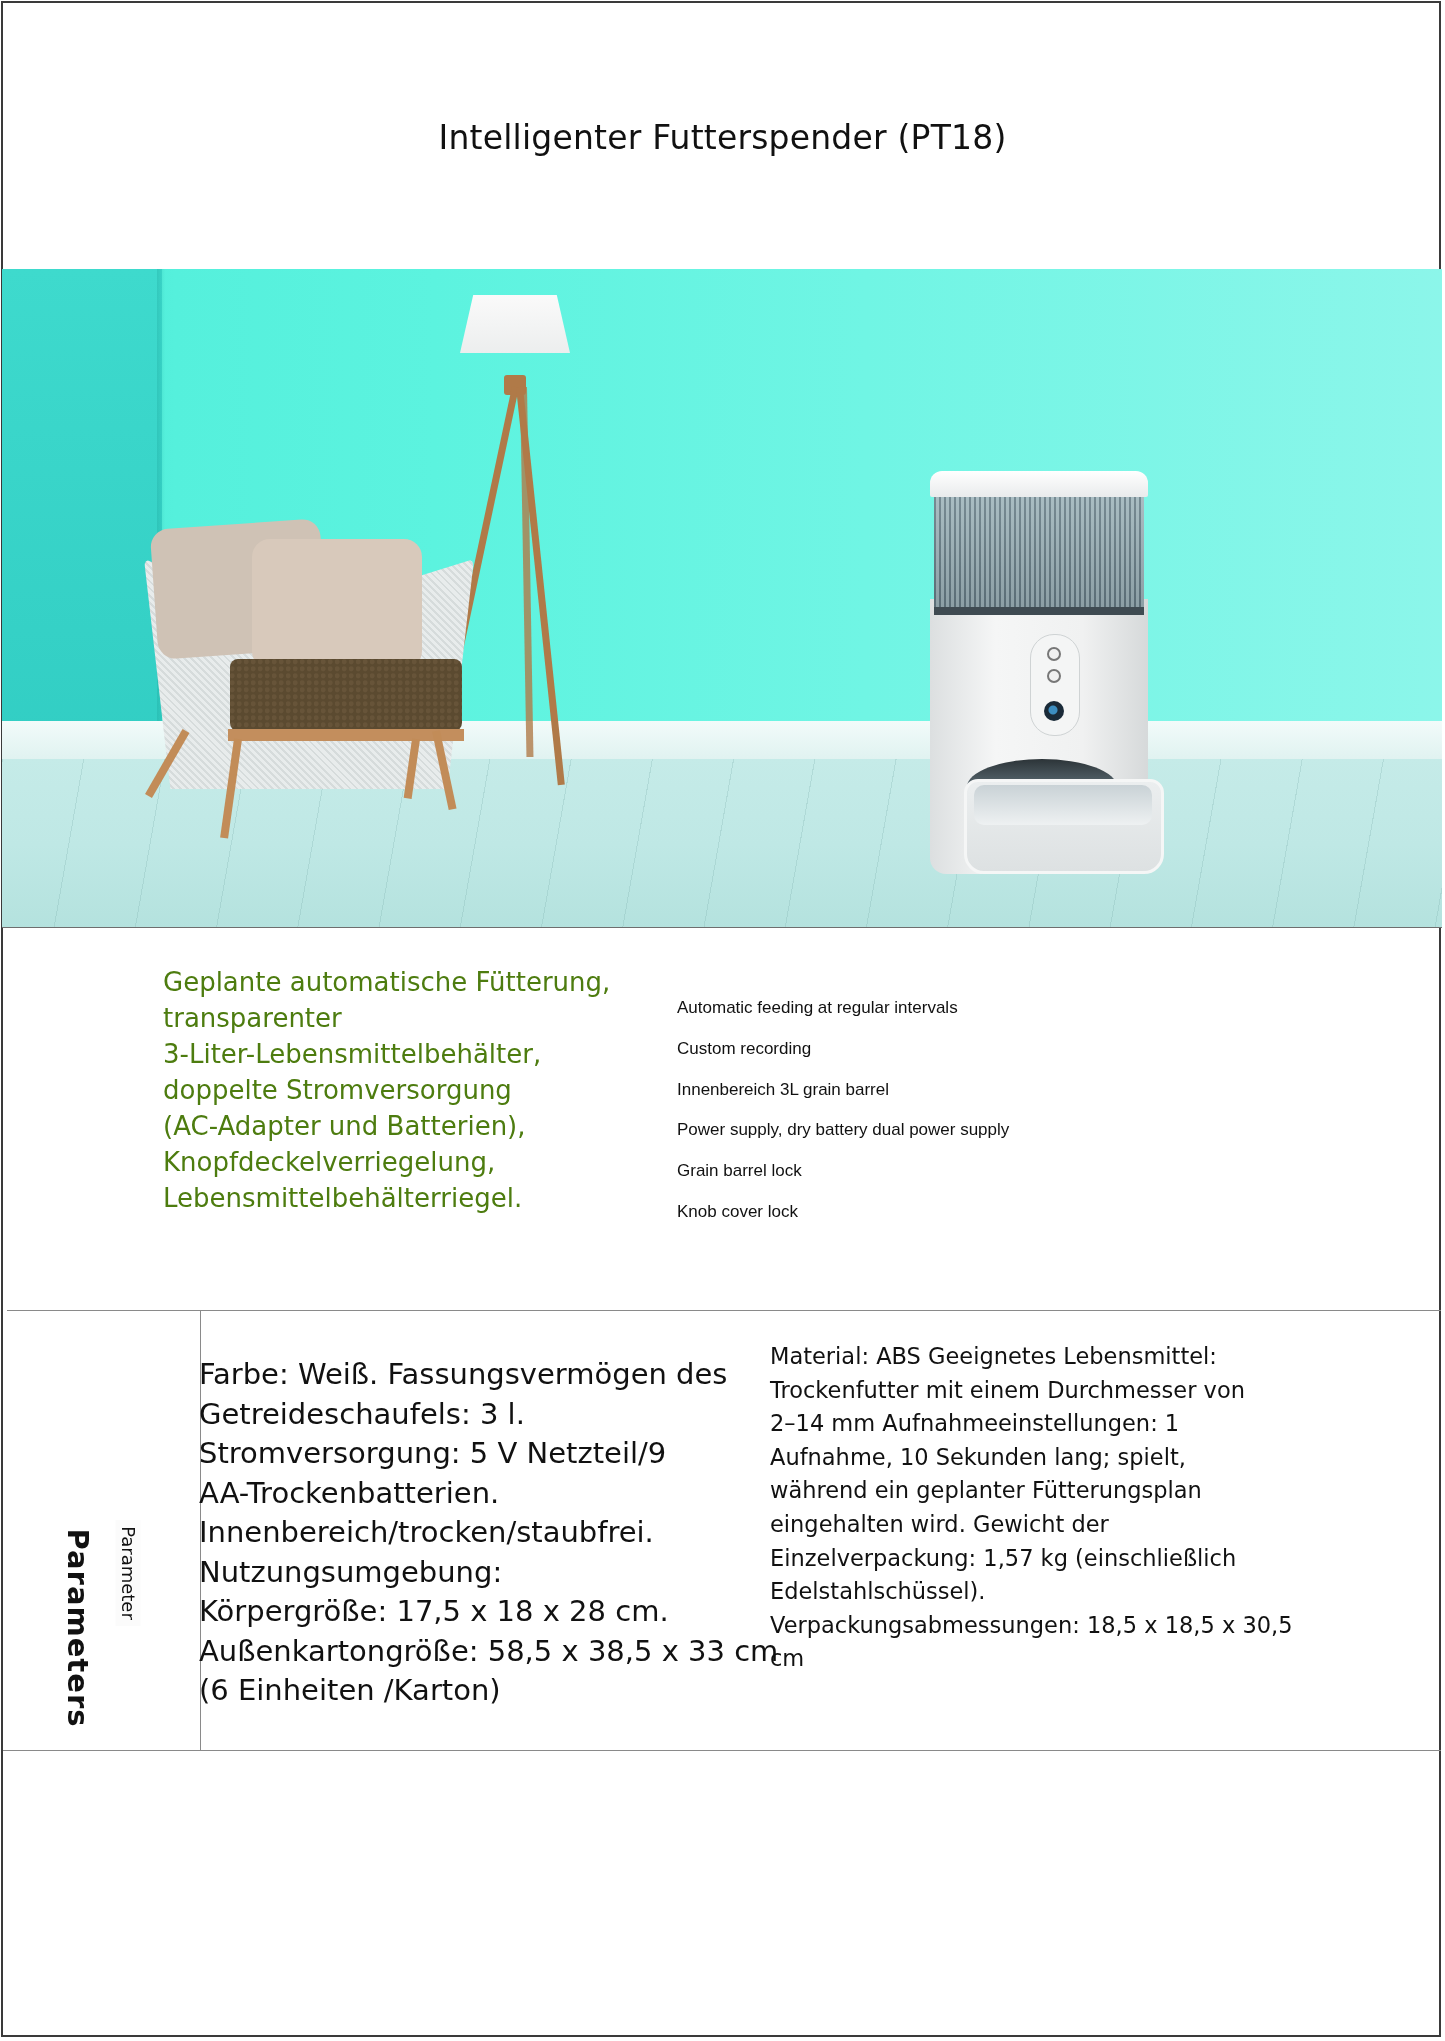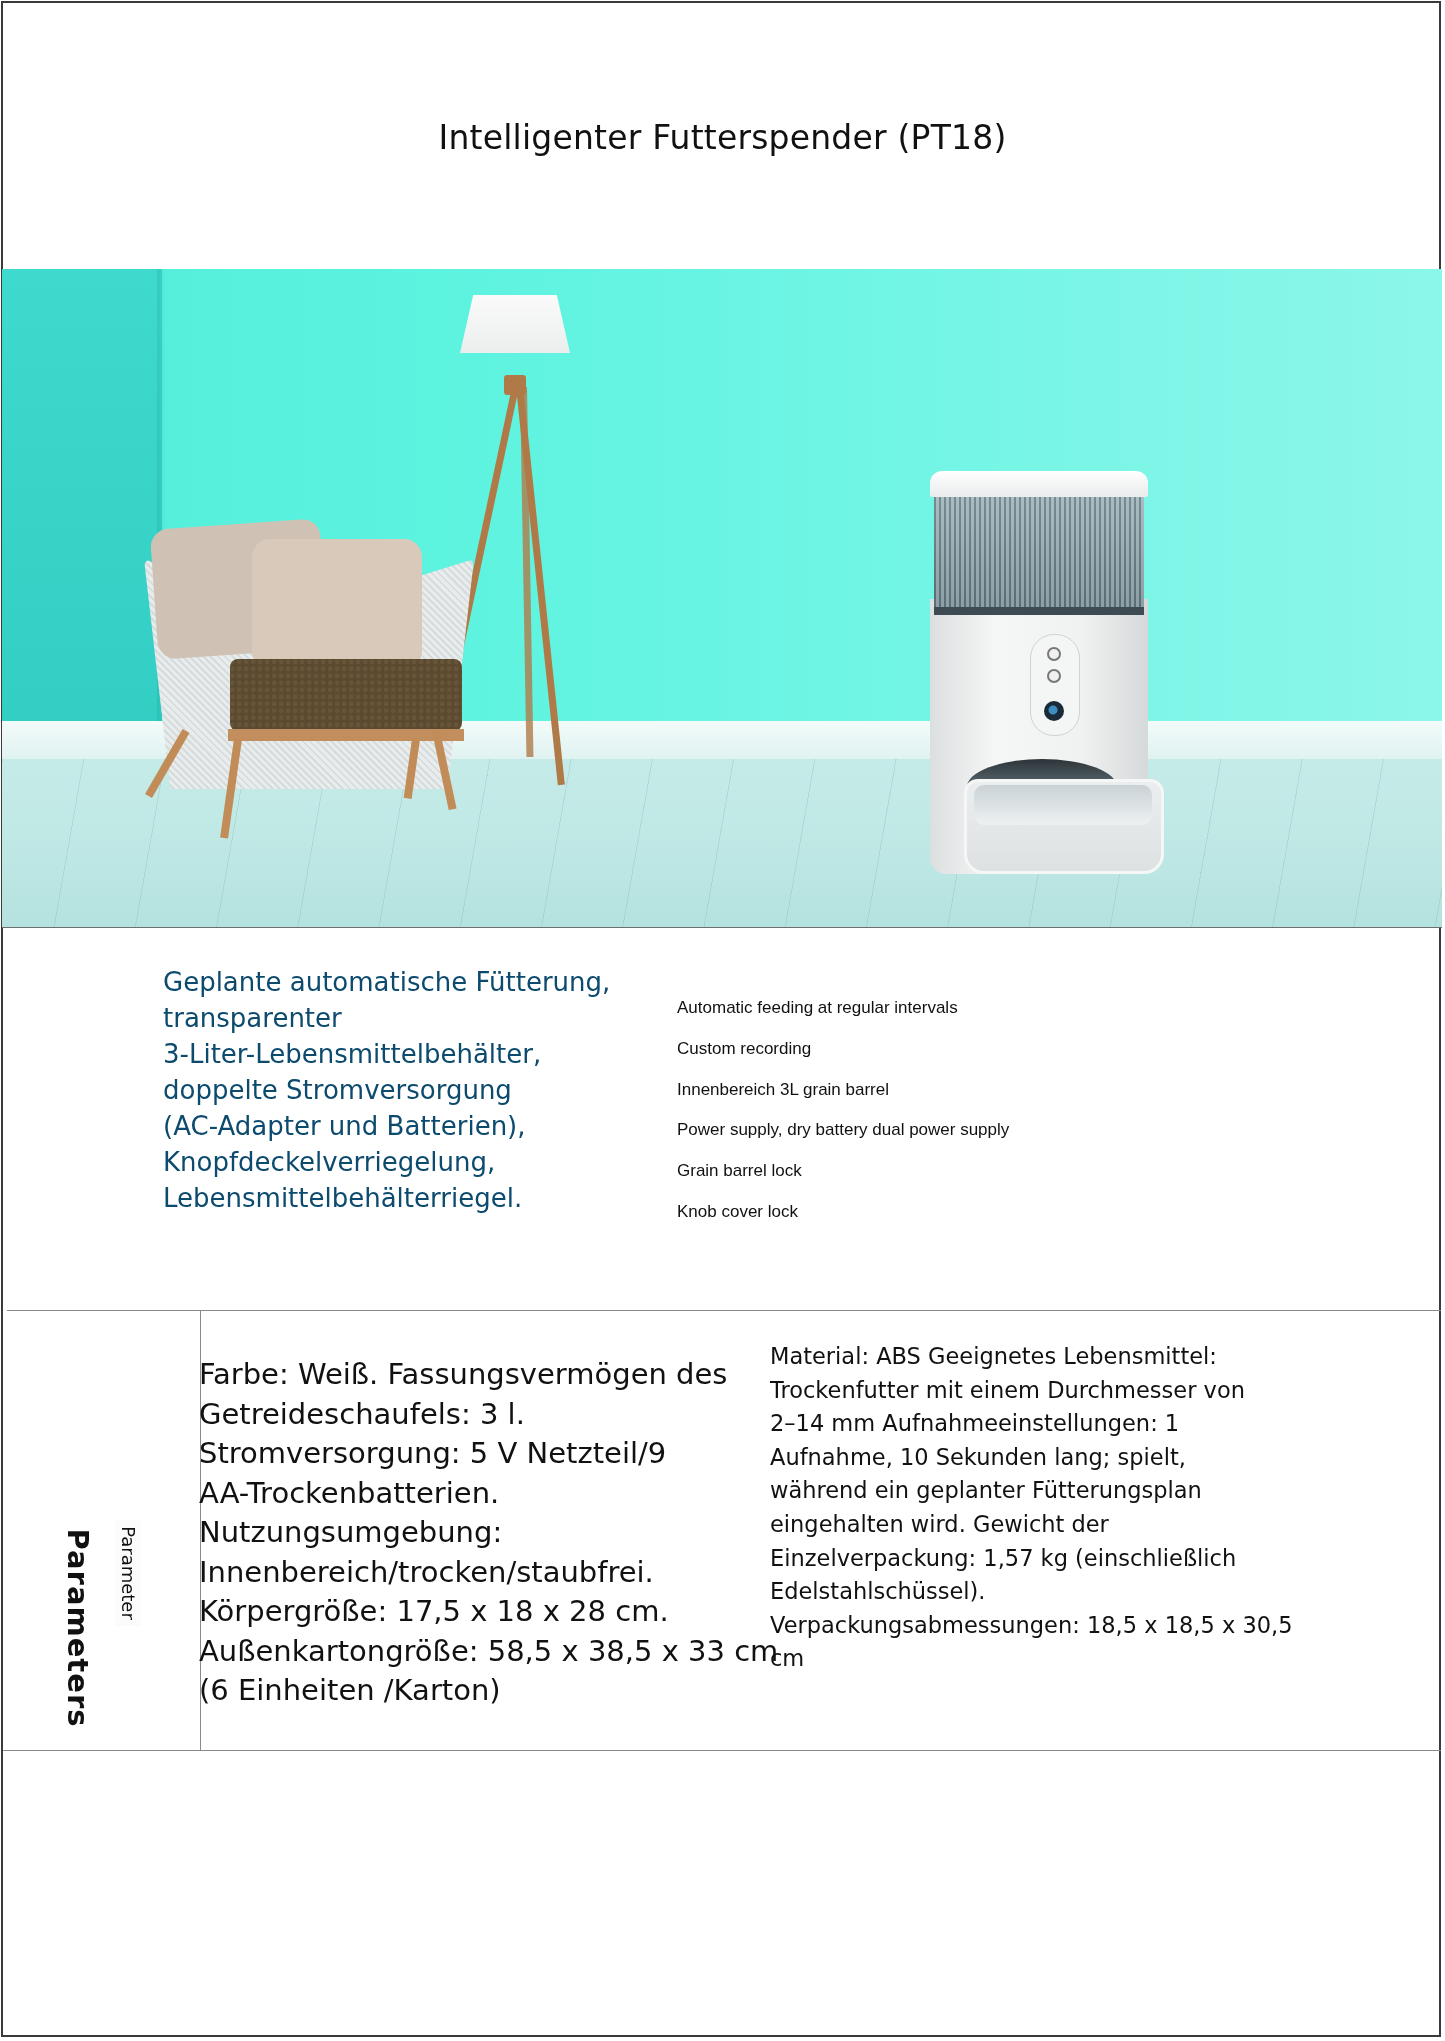--- a/index.html
+++ b/index.html
@@ -38,21 +38,21 @@
   .cam { position: absolute; left: 1042px; top: 432px; width: 20px; height: 20px; border-radius: 50%; background: radial-gradient(circle at 45% 45%, #3c8dc0 0 4px, #1a2a38 5px); }
   .feeder-mouth { position: absolute; left: 965px; top: 490px; width: 150px; height: 28px; background: linear-gradient(180deg, #2c3438, #5a6a72); border-radius: 50% 50% 0 0 / 100% 100% 0 0; }
   .bowl { position: absolute; left: 962px; top: 510px; width: 200px; height: 95px; background: linear-gradient(180deg, #ebeeef, #dde1e2); border: 3px solid #f5f6f6; border-radius: 14px 14px 20px 20px; box-sizing: border-box; }
   .bowl-inner { position: absolute; left: 972px; top: 516px; width: 178px; height: 40px; background: linear-gradient(180deg, #c9d2d6, #eef1f2); border-radius: 10px; }
 
   
   .hline { position: absolute; height: 1px; background: #8a8a8a; }
   .vline { position: absolute; width: 1px; background: #8a8a8a; }
 
   
-  .features-de { position: absolute; left: 163px; top: 964px; width: 500px; font-size: 26px; line-height: 36px; color: #0c4a6e; }
+  .features-de { position: absolute; left: 163px; top: 964px; width: 500px; font-size: 26px; line-height: 36px; color: #4d7c0f; }
   .features-de div { white-space: nowrap; }
   .features-en { position: absolute; left: 677px; top: 988px; width: 700px; font-family: "Liberation Sans", sans-serif; font-size: 17px; line-height: 40.8px; color: #111; }
 
   
   .param-label-big { position: absolute; left: 78px; top: 1628px; transform: translate(-50%, -50%) rotate(90deg); font-weight: bold; font-size: 29px; white-space: nowrap; letter-spacing: 1px; }
   .param-label-small { position: absolute; left: 128px; top: 1573px; transform: translate(-50%, -50%) rotate(90deg); font-size: 18px; white-space: nowrap; background: #fbfbfb; padding: 2px 6px; }
   .params-left { position: absolute; left: 199px; top: 1355px; width: 580px; font-size: 29px; line-height: 39.5px; color: #111; }
   .params-left div { white-space: nowrap; }
   .params-right { position: absolute; left: 770px; top: 1340px; width: 575px; text-align: left; font-size: 22.5px; line-height: 33.6px; color: #111; }
   .params-right div { white-space: nowrap; }
@@ -124,22 +124,22 @@
 </div>
 
 <div class="param-label-big">Parameters</div>
 <div class="param-label-small">Parameter</div>
 
 <div class="params-left">
   <div>Farbe: Weiß. Fassungsvermögen des</div>
   <div>Getreideschaufels: 3 l.</div>
   <div>Stromversorgung: 5 V Netzteil/9</div>
   <div>AA-Trockenbatterien.</div>
+  <div>Innenbereich/trocken/staubfrei.</div>
   <div>Nutzungsumgebung:</div>
-  <div>Innenbereich/trocken/staubfrei.</div>
   <div>Körpergröße: 17,5 x 18 x 28 cm.</div>
   <div>Außenkartongröße: 58,5 x 38,5 x 33 cm</div>
   <div>(6 Einheiten /Karton)</div>
 </div>
 
 <div class="params-right">
   <div>Material: ABS Geeignetes Lebensmittel:</div>
   <div>Trockenfutter mit einem Durchmesser von</div>
   <div>2–14 mm Aufnahmeeinstellungen: 1</div>
   <div>Aufnahme, 10 Sekunden lang; spielt,</div>

